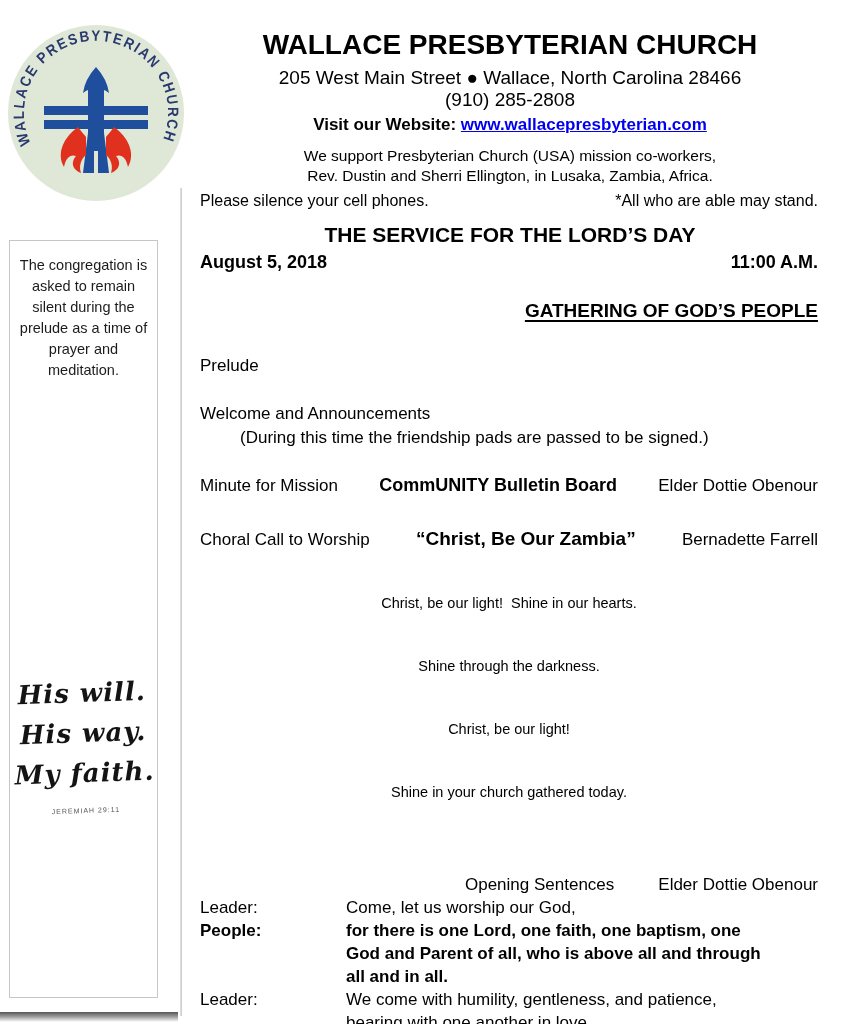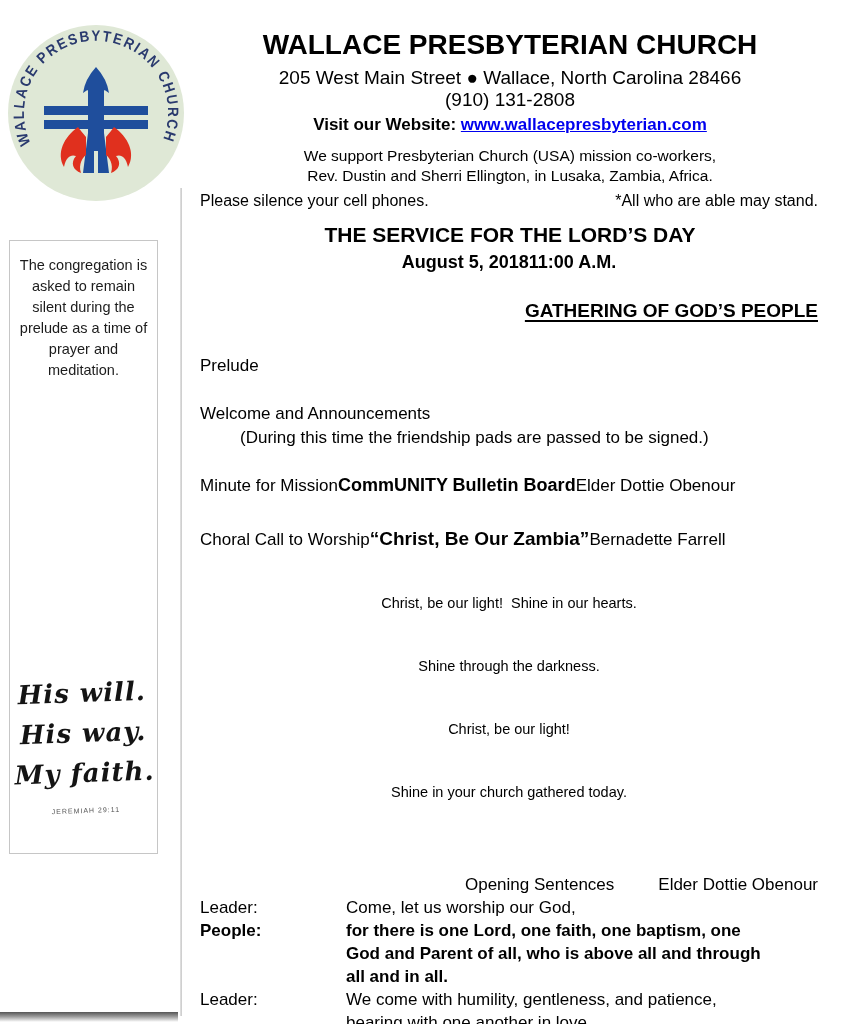--- a/index.html
+++ b/index.html
@@ -12,21 +12,21 @@
   
   .strip-edge {
     position:absolute; left:180px; top:188px; width:2px; height:828px;
     background:linear-gradient(to right,#e3e3e3,#c9c9c9);
   }
   .strip-shadow {
     position:absolute; left:0; top:1012px; width:178px; height:10px;
     background:linear-gradient(to bottom,#555 0%,#9a9a9a 45%,#ffffff 100%);
   }
   .note-box {
-    position:absolute; left:9px; top:240px; width:149px; height:614px;
+    position:absolute; left:9px; top:240px; width:149px; height:758px;
     border:1px solid #c6c6c6; box-sizing:border-box;
     background:#fff; text-align:center;
   }
   .note-text {
     margin:14px 5px 0; font-size:14.5px; line-height:21px; color:#1c1c1c;
   }
   .script-block { margin-top:292px; transform:rotate(-2deg); }
   .script-line {
     font-family:"DejaVu Serif", serif; font-style:italic; font-weight:bold;
     font-size:26px; line-height:40px; color:#141414; letter-spacing:1px;
@@ -48,35 +48,35 @@
   .website a { color:#0000ee; text-decoration:underline; cursor:pointer; }
   .mission { font-size:15.5px; margin-top:10px; line-height:20px; }
   .notes-row {
     display:flex; justify-content:space-between;
     font-size:16px; margin-top:5px; padding:0 20px 0 18px; line-height:20px;gap:29px;
   }
   .service-title { font-size:21px; font-weight:bold; margin-top:12px; }
 
   .date-row {
     position:absolute; left:200px; right:25px; top:252px;
-    display:flex; justify-content:center;
+    display:flex; justify-content:space-between;
     font-weight:bold; font-size:18px;
   }
   .gathering {
     position:absolute; left:200px; right:25px; top:300px;
     text-align:right; font-size:19px; font-weight:bold;
   }
   .gathering span { text-decoration:underline; text-decoration-thickness:2px; text-underline-offset:3px; }
 
   
   .main { position:absolute; left:200px; right:25px; top:348px; font-size:17px; }
   .prelude { margin-top:8px; }
   .welcome { margin-top:28px; }
   .welcome-note { margin-left:40px; margin-top:3px; line-height:22px; }
-  .row3 { display:flex; align-items:baseline; }
+  .row3 { display:flex; justify-content:space-between; align-items:baseline; }
   .minute-row { margin-top:26px; }
   .item-title-bold { font-weight:bold; font-size:18px; }
   .choral-row { margin-top:32px; }
   .choral-title { font-weight:bold; font-size:19px; }
   .verse { text-align:center; font-size:14.5px; line-height:21px; margin-top:1px; white-space:pre-wrap; }
   .opening-row { margin-top:30px; display:flex; justify-content:flex-end;gap:44px; }
   .responses { margin-top:1px; }
   .resp { display:grid; grid-template-columns:118px 1fr; line-height:23px; font-size:17px;gap:28px; }
   .resp.bold { font-weight:bold; }
 </style>
@@ -112,21 +112,21 @@
 
   <path fill="#1f4e9c" d="M82 64 L98 64 L98 110 L103 150 L92 150 L92 128 L88 128 L88 150 L77 150 L82 110 Z"></path>
 
   <path fill="#e0301e" d="M72 104 C58 114 50 130 58 144 C60 134 65 131 70 133 C64 140 67 147 75 150 C72 141 77 134 80 132 L80 114 C77 110 74 107 72 104 Z"></path>
   <path fill="#e0301e" d="M108 104 C122 114 130 130 122 144 C120 134 115 131 110 133 C116 140 113 147 105 150 C108 141 103 134 100 132 L100 114 C103 110 106 107 108 104 Z"></path>
 </svg>
 
 <div class="header">
   <div class="church-name">WALLACE PRESBYTERIAN CHURCH</div>
   <div class="addr">205 West Main Street ● Wallace, North Carolina  28466</div>
-  <div class="phone">(910) 131-2808</div>
+  <div class="phone">(910) 285-2808</div>
   <div class="website">
     <span>Visit our Website:</span>
     <a>www.wallacepresbyterian.com</a>
   </div>
   <div class="mission">
     <div>We support Presbyterian Church (USA) mission co-workers,</div>
     <div>Rev. Dustin and Sherri Ellington, in Lusaka, Zambia, Africa.</div>
   </div>
   <div class="notes-row">
     <span>Please silence your cell phones.</span>

